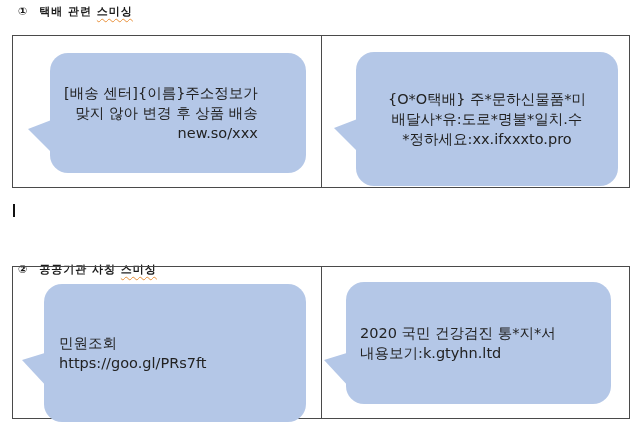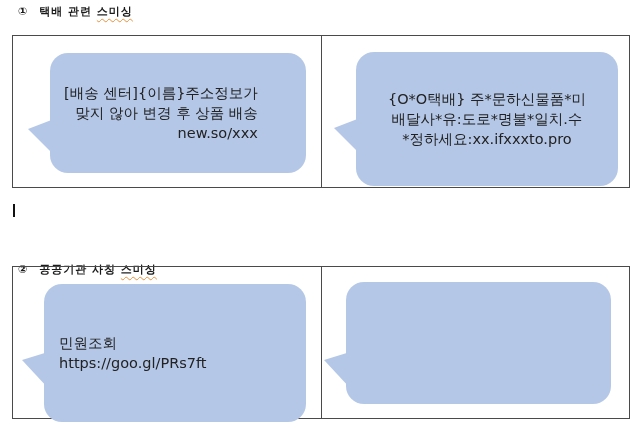--- a/index.html
+++ b/index.html
@@ -141,15 +141,17 @@
       </svg>
       <span class="msg">민원조회
 https://goo.gl/PRs7ft</span>
     </div>
   </div>
   <div class="cell right">
     <div class="bubble b2b">
       <svg class="tail-svg" style="top:70px" viewBox="0 0 26 36">
         <polygon points="26,0 0,8 26,36" fill="#b4c7e7"></polygon>
       </svg>
+      <span class="msg">2020 국민 건강검진 통*지*서
+내용보기:k.gtyhn.ltd</span>
     </div>
   </div>
 </div>
 
 </body></html>

